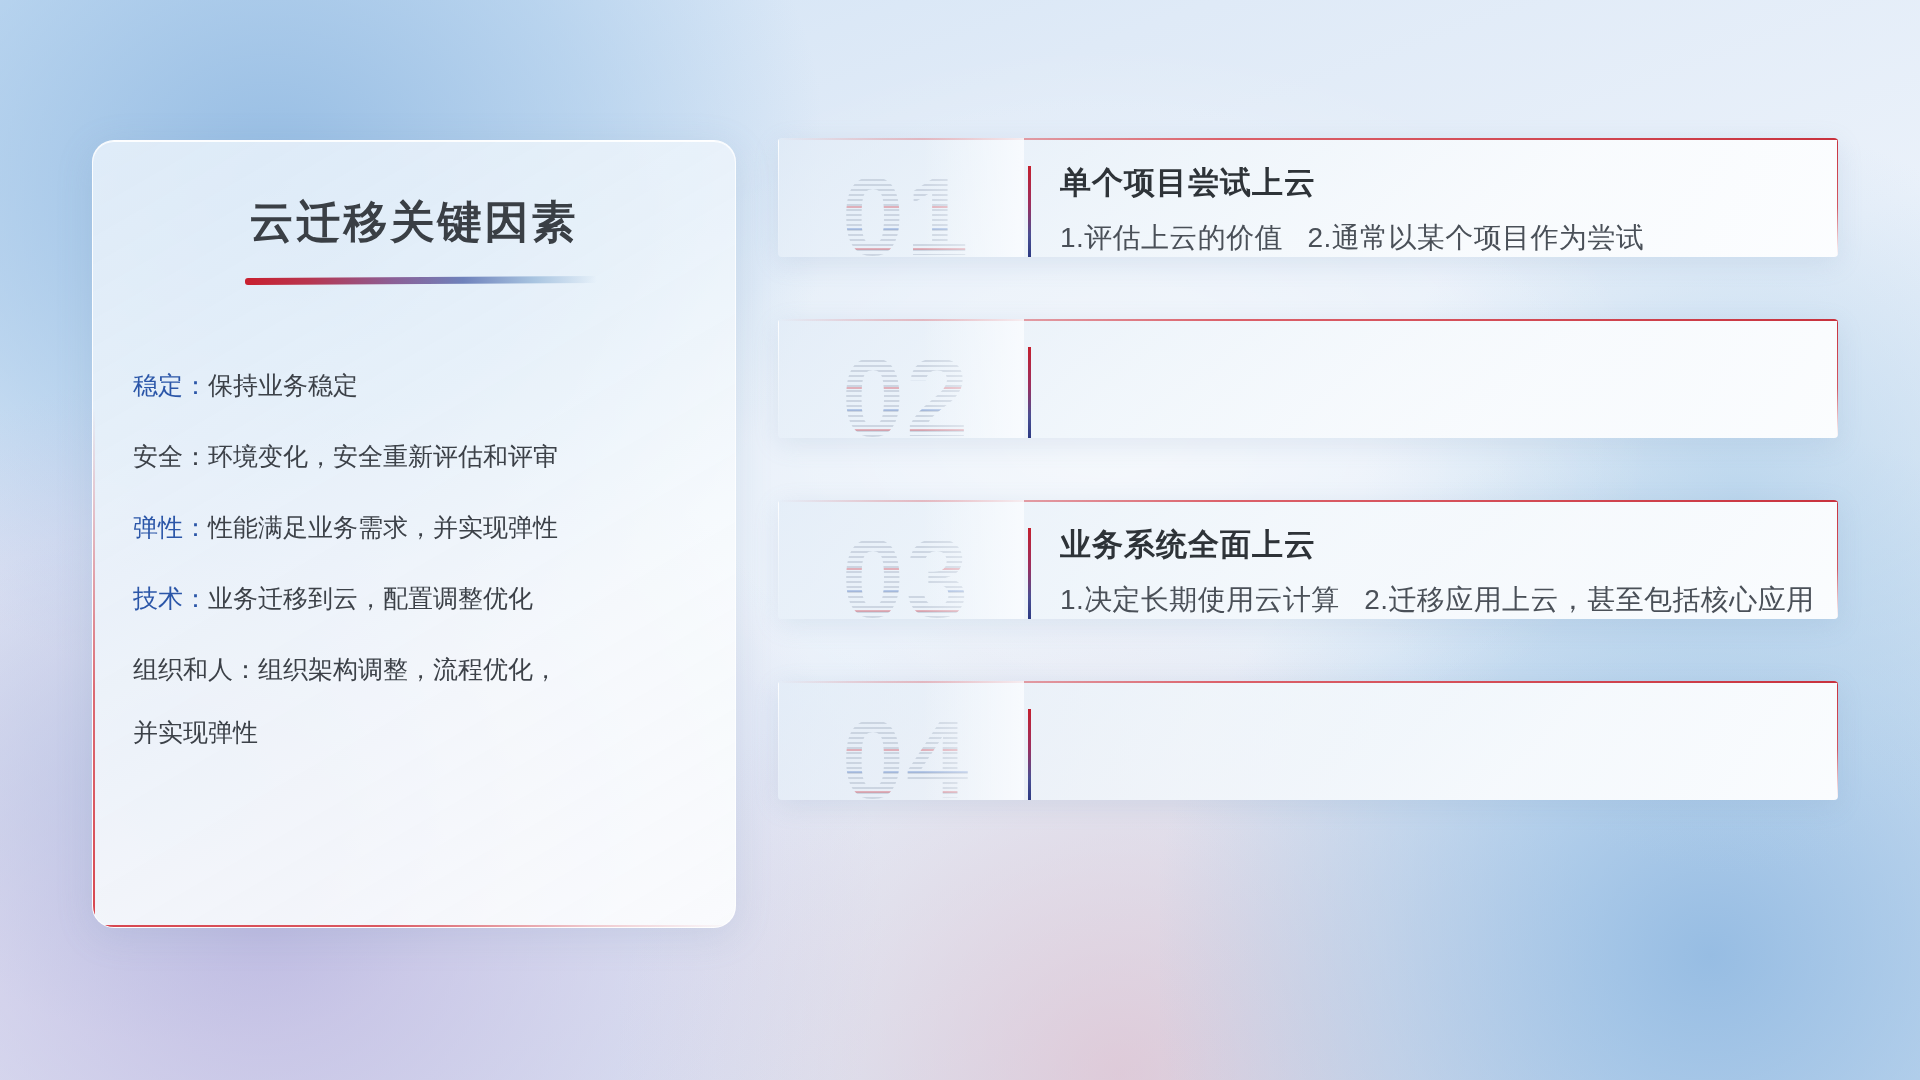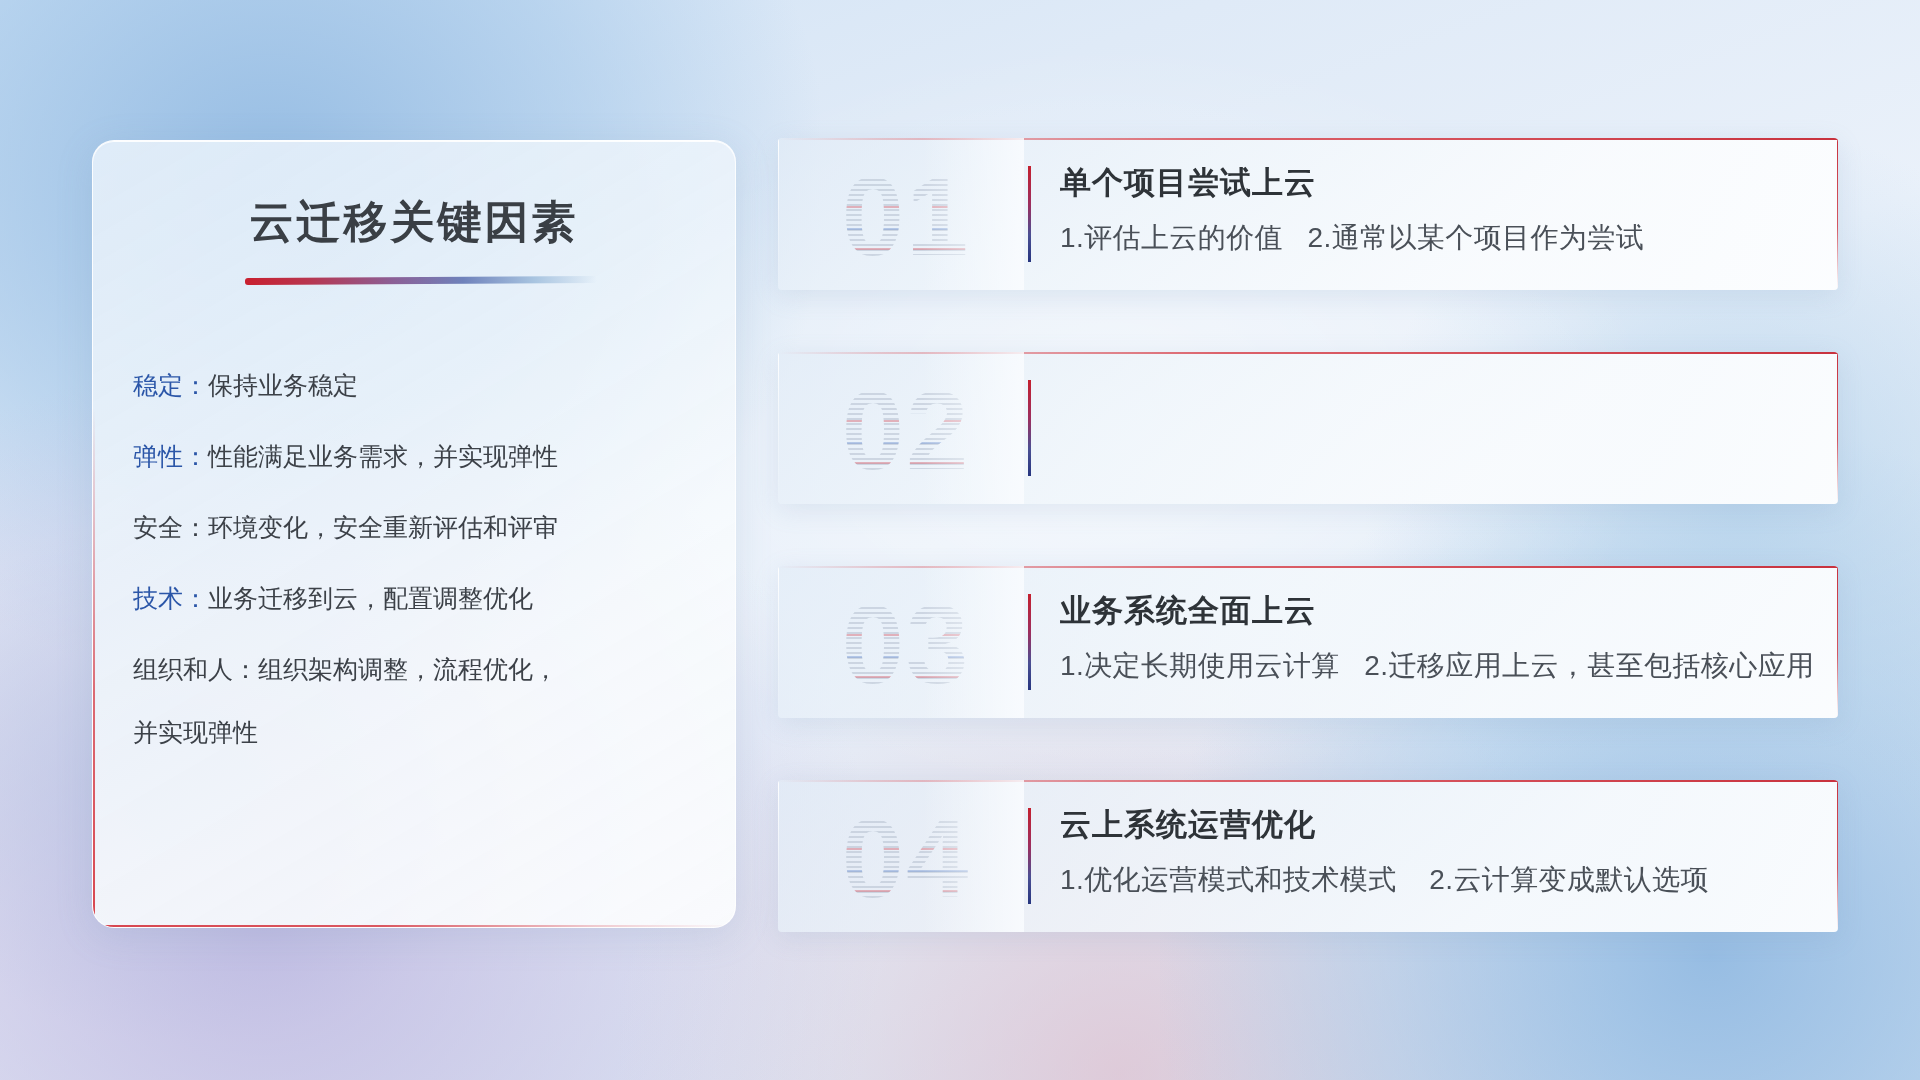--- a/index.html
+++ b/index.html
@@ -88,21 +88,21 @@
   }
   .factor-row:last-child { margin-bottom:0; }
   .factor-label { color:#2b56a8; }
   .factor-label.plain { color:#3c4148; }
   .factor-text { color:#3c4148; }
   .factor-row.cont { margin-top:-8px; }
 
   
   #card-stack { position:absolute; left:778px; top:138px; width:1060px; }
   .step-card {
-    position:relative; height:152px; margin-bottom:62px;
+    position:relative; height:119px; margin-bottom:62px;
     border-radius:4px;
     background:linear-gradient(135deg, rgba(226,236,247,0.72) 0%, rgba(240,246,251,0.82) 35%, rgba(250,252,254,0.92) 70%, rgba(253,254,255,0.96) 100%);
     box-shadow:0 6px 26px rgba(120,150,185,0.16);
     overflow:hidden;
   }
   .step-card:last-child { margin-bottom:0; }
   .card-edge-top {
     position:absolute; left:0; top:0; width:100%; height:1.5px;
     background:linear-gradient(to right, rgba(214,60,70,0) 0%, rgba(214,60,70,0.25) 10%, rgba(214,60,70,0.80) 42%, rgba(200,50,62,1) 100%);
   }
@@ -186,24 +186,24 @@
     <div class="accent-bottom"></div>
 
     <h1 id="panel-title">云迁移关键因素</h1>
     <div id="title-rule"></div>
 
     <div id="factor-list">
       <div class="factor-row">
         <span class="factor-label">稳定：</span><span class="factor-text">保持业务稳定</span>
       </div>
       <div class="factor-row">
+        <span class="factor-label plain">安全：</span><span class="factor-text">环境变化，安全重新评估和评审</span>
+      </div>
+      <div class="factor-row">
         <span class="factor-label">弹性：</span><span class="factor-text">性能满足业务需求，并实现弹性</span>
-      </div>
-      <div class="factor-row">
-        <span class="factor-label plain">安全：</span><span class="factor-text">环境变化，安全重新评估和评审</span>
       </div>
       <div class="factor-row">
         <span class="factor-label">技术：</span><span class="factor-text">业务迁移到云，配置调整优化</span>
       </div>
       <div class="factor-row">
         <span class="factor-label plain">组织和人：</span><span class="factor-text">组织架构调整，流程优化，</span>
       </div>
       <div class="factor-row cont">
         <span class="factor-text">并实现弹性</span>
       </div>
@@ -257,20 +257,16 @@
 
     <article class="step-card">
       <div class="card-edge-top"></div>
       <div class="card-edge-right"></div>
       <div class="card-edge-left"></div>
       <div class="wm-num">04</div>
       <div class="wm-tint">04</div>
       <div class="wm-tint-blue">04</div>
       <div class="wm-fade"></div>
       <div class="card-divider"></div>
-      <div class="card-body">
-        <h2 class="card-title">云上系统运营优化</h2>
-        <p class="card-detail">1.优化运营模式和技术模式    2.云计算变成默认选项</p>
-      </div>
     </article>
 
   </section>
 </div>
 
 </body></html>

